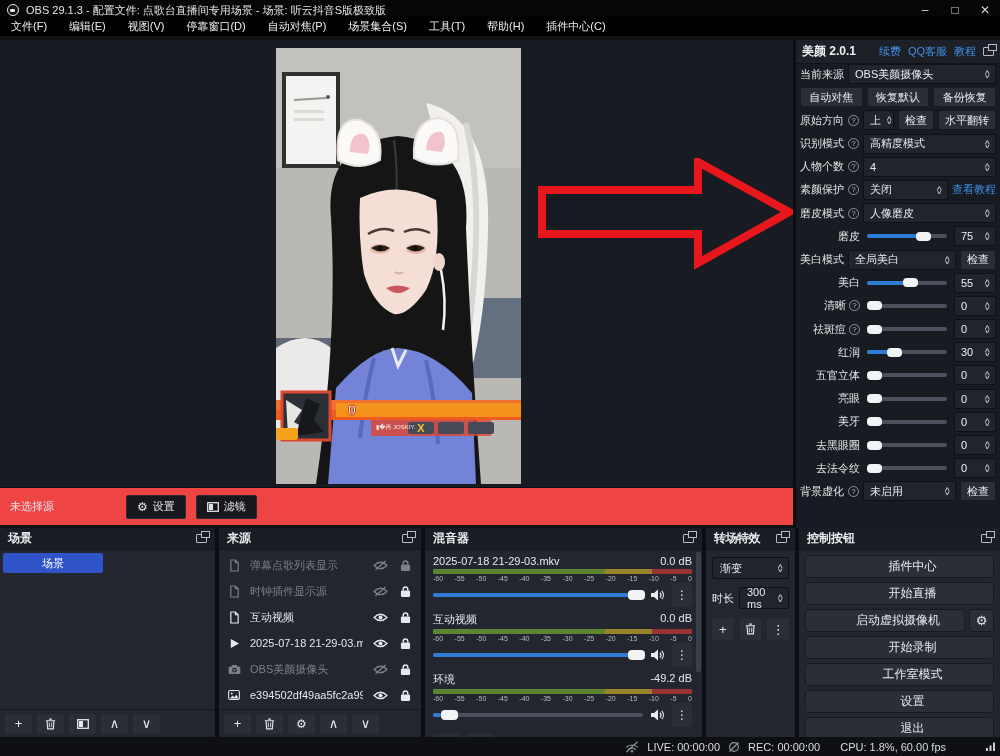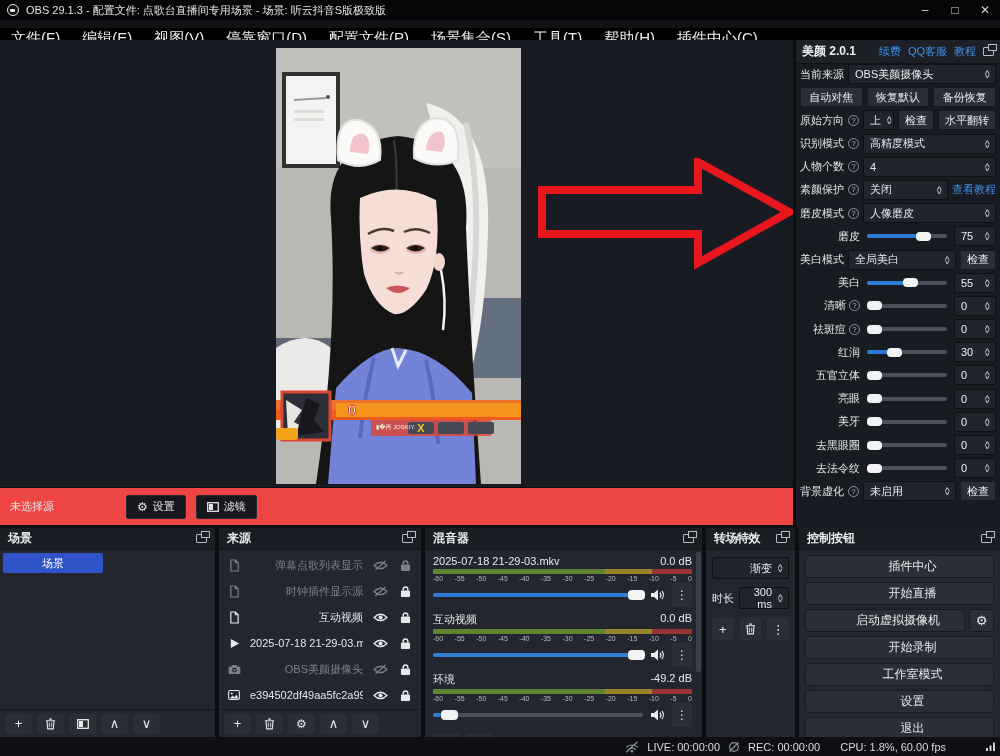--- a/index.html
+++ b/index.html
@@ -7,36 +7,36 @@
   body { font-family:"Liberation Sans","DejaVu Sans",sans-serif; }
   #app { position:relative; width:1000px; height:756px; background:#101216; overflow:hidden; color:#e7e9ec; }
 
   
   #titlebar { position:absolute; top:0; left:0; width:1000px; height:20px; background:#050607; display:flex; align-items:center; padding-left:7px; font-size:11px; color:#e2e3e5; }
   #titlebar .logo { width:12px; height:12px; border-radius:50%; border:1.5px solid #e8e8e8; margin-right:7px; position:relative; background:#111; }
   #titlebar .logo::after { content:""; position:absolute; left:2px; top:4px; width:5px; height:3px; background:#e8e8e8; border-radius:1px; }
   #titlebar .t-title { flex:1; white-space:nowrap; overflow:hidden; }
   .win-btn { width:30px; height:20px; display:flex; align-items:center; justify-content:center; font-size:12px; color:#d5d6d8; }
   
-  #menubar { position:absolute; top:28px; left:0; width:1000px; height:20px; background:#000; display:flex; align-items:center; font-size:15px; color:#efefef;text-align:center; }
+  #menubar { position:absolute; top:16px; left:0; width:1000px; height:20px; background:#000; display:flex; align-items:center; font-size:11px; color:#efefef;text-align:center; }
   #menubar span { padding:0 11px; line-height:20px; }
 
   
   #canvas { position:absolute; top:40px; left:0; width:793px; height:447px; background:#181b21; }
   #video { position:absolute; left:276px; top:8px; width:245px; height:436px; background:#b9b7b4; }
   #arrow { position:absolute; left:538px; top:118px; }
 
   
   #srcbar { position:absolute; top:487px; left:0; width:793px; height:38px; background:#ef4444; border-top:1px solid #0c0d10; display:flex; align-items:center; padding:0 10px; font-size:11px; }
   #srcbar .nosel { color:#e4e6e9; margin-right:72px; }
   .bar-btn { height:24px; background:#16181d; border:1px solid #2a2d34; border-radius:2px; display:flex; align-items:center; gap:5px; padding:0 10px; margin-right:10px; font-size:11px; color:#e4e6e9; }
   .gap-v { position:absolute; top:40px; left:793px; width:3px; height:716px; background:#0c0d10; }
 
   
-  #docks { position:absolute; top:528px; left:0; width:1000px; height:209px; display:flex; gap:4px; background:#0c0d10;text-align:right; }
+  #docks { position:absolute; top:528px; left:0; width:1000px; height:209px; display:flex; gap:4px; background:#0c0d10; }
   .dock { background:#23262e; display:flex; flex-direction:column; min-width:0; }
   .dock-h { height:22px; flex:none; background:#1a1d23; display:flex; align-items:center; padding:0 8px; font-size:12px; font-weight:bold; color:#eaecef; border-bottom:1px solid #121419; }
   .dock-h .sp { flex:1; }
   .popout { width:11px; height:9px; border:1px solid #b9bdc3; border-radius:1px; position:relative; flex:none; }
   .popout::before { content:""; position:absolute; right:-4px; top:-4px; width:7px; height:5px; border:1px solid #b9bdc3; background:#1a1d23; }
   .dock-body { flex:1; position:relative; min-height:0; }
   .dock-tools { flex:none; height:28px; border-top:1px solid #15171c; display:flex; align-items:center; gap:5px; padding:0 5px; }
   .tool-btn { width:27px; height:20px; background:#2a2e37; border-radius:2px; display:flex; align-items:center; justify-content:center; color:#e6e8ea; font-size:13px; line-height:1; }
 
   
@@ -122,21 +122,21 @@
     <span class="win-btn">–</span>
     <span class="win-btn">□</span>
     <span class="win-btn">✕</span>
   </div>
 
   <div id="menubar">
     <span>文件(F)</span>
     <span>编辑(E)</span>
     <span>视图(V)</span>
     <span>停靠窗口(D)</span>
-    <span>配置文件(P)</span>
+    <span>自动对焦(P)</span>
     <span>场景集合(S)</span>
     <span>工具(T)</span>
     <span>帮助(H)</span>
     <span>插件中心(C)</span>
   </div>
 
   <div id="canvas">
     <svg id="video" viewBox="0 0 245 436" preserveAspectRatio="none">
 
       <rect x="0" y="0" width="245" height="436" fill="#bab8b5"></rect>

